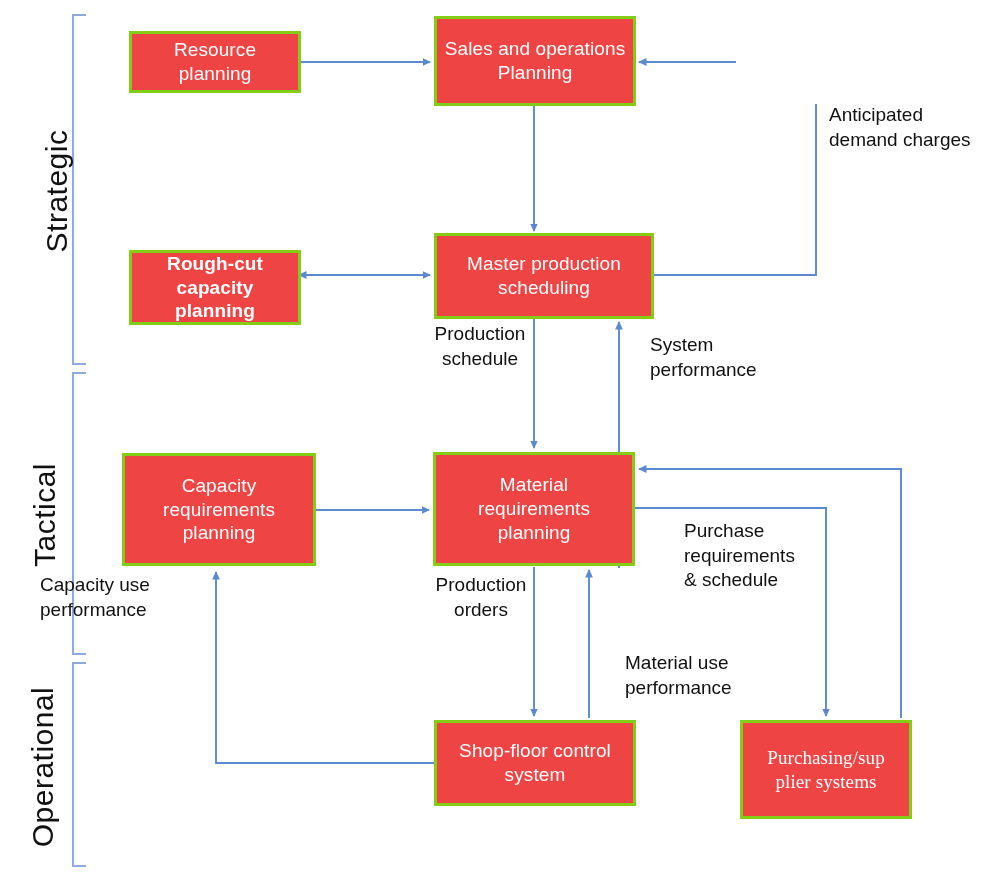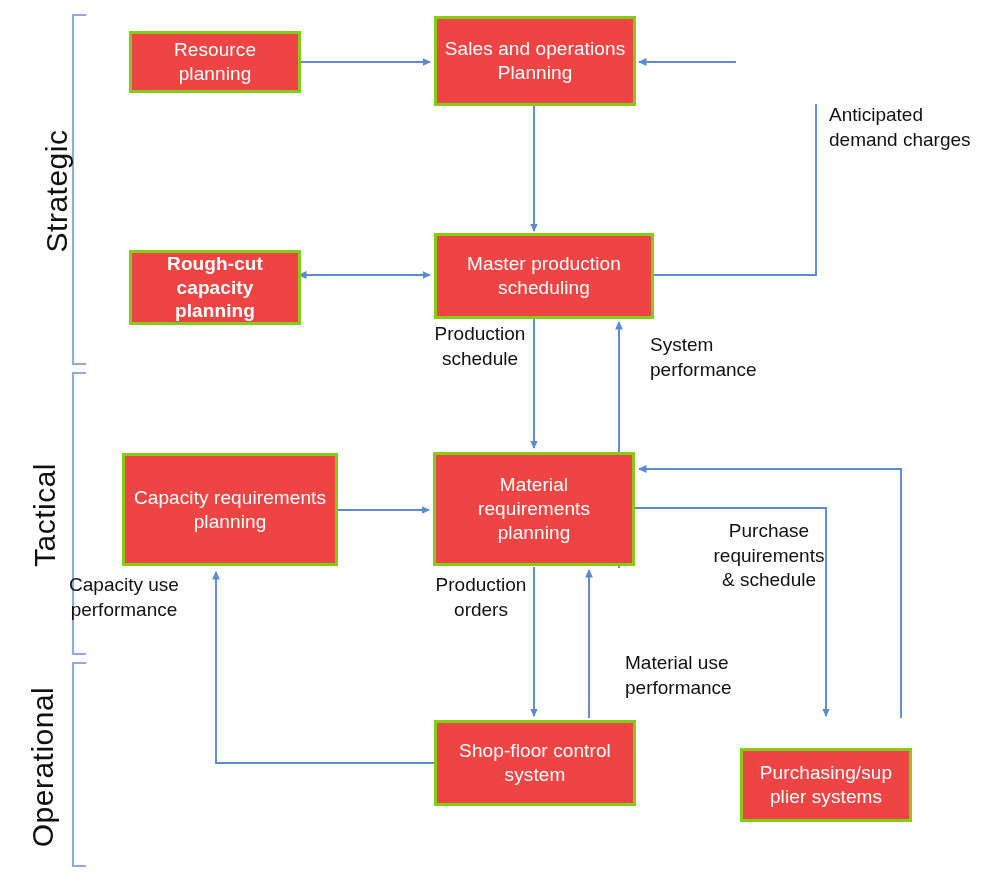--- a/index.html
+++ b/index.html
@@ -41,21 +41,21 @@
     z-index: 3;
   }
   .edge-label {
     position: absolute;
     color: #111111;
     font-size: 19px;
     line-height: 1.3;
     white-space: pre-line;
     z-index: 4;
   }
-  .edge-label.right-align { text-align: center; }
+  .edge-label.right-align { text-align: left; }
   .tier-label {
     position: absolute;
     color: #111111;
     font-size: 30px;
     letter-spacing: 0.5px;
     transform-origin: 50% 50%;
     transform: rotate(-90deg);
     white-space: nowrap;
     text-align: center;
     z-index: 4;
@@ -125,51 +125,51 @@
 
 
   <div class="node" style="left:129px; top:250px; width:172px; height:75px;font-weight:bold;">Rough-cut
 capacity
 planning</div>
 
   <div class="node" style="left:434px; top:233px; width:220px; height:86px;">Master
 production
 scheduling</div>
 
-  <div class="node" style="left:122px; top:453px; width:216px; height:113px;">Capacity
+  <div class="node" style="left:122px; top:453px; width:194px; height:113px;">Capacity
 requirements
 planning</div>
 
   <div class="node" style="left:433px; top:452px; width:202px; height:114px;">Material
 requirements
 planning</div>
 
   <div class="node" style="left:434px; top:720px; width:202px; height:86px;">Shop-floor control
 system</div>
 
-  <div class="node" style="left:740px; top:748px; width:172px; height:74px;">Purchasing/sup
+  <div class="node" style="left:740px; top:720px; width:172px; height:99px;font-family:Liberation Serif, serif;">Purchasing/sup
 plier systems</div>
 
 
   <div class="edge-label" style="left:829px; top:103px; width:180px;">Anticipated
 demand charges</div>
 
   <div class="edge-label" style="left:424px; top:322px; width:112px; text-align:center;">Production
 schedule</div>
 
   <div class="edge-label" style="left:650px; top:315px; width:160px;margin-top:18px;">System
 performance</div>
 
 
   <div class="edge-label right-align" style="left:40px; top:573px; width:168px;">Capacity use
 performance</div>
 
   <div class="edge-label" style="left:424px; top:573px; width:114px; text-align:center;">Production
 orders</div>
 
-  <div class="edge-label" style="left:684px; top:519px; width:170px;text-align:center;">Purchase
+  <div class="edge-label" style="left:684px; top:519px; width:170px;">Purchase
 requirements
 &amp; schedule</div>
 
   <div class="edge-label" style="left:625px; top:651px; width:160px;">Material use
 performance</div>
 
 </div>
 
 </body></html>

